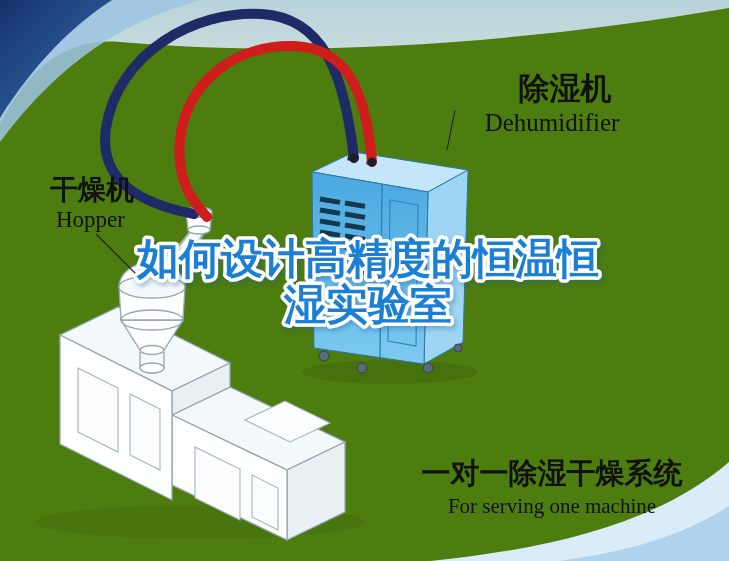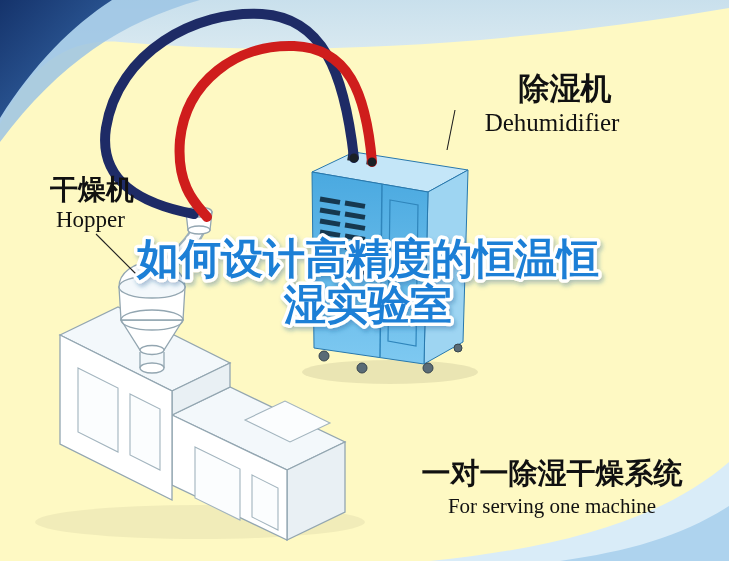--- a/index.html
+++ b/index.html
@@ -1,19 +1,19 @@
 <!DOCTYPE html>
 <html><head>
 <meta charset="utf-8">
 <style>
   html,body{margin:0;padding:0;background:#ffffff;}
   .canvas{
     position:relative;
     width:729px;height:561px;
-    background:#fef9c3;
+    background:#4d7c0f;
     overflow:hidden;
     font-family:"Liberation Sans",sans-serif;
   }
   svg{display:block;}
   text{user-select:none;}
   .cn-label{
     font-family:"Liberation Sans",sans-serif;
     font-weight:bold;
     fill:#111111;
   }

